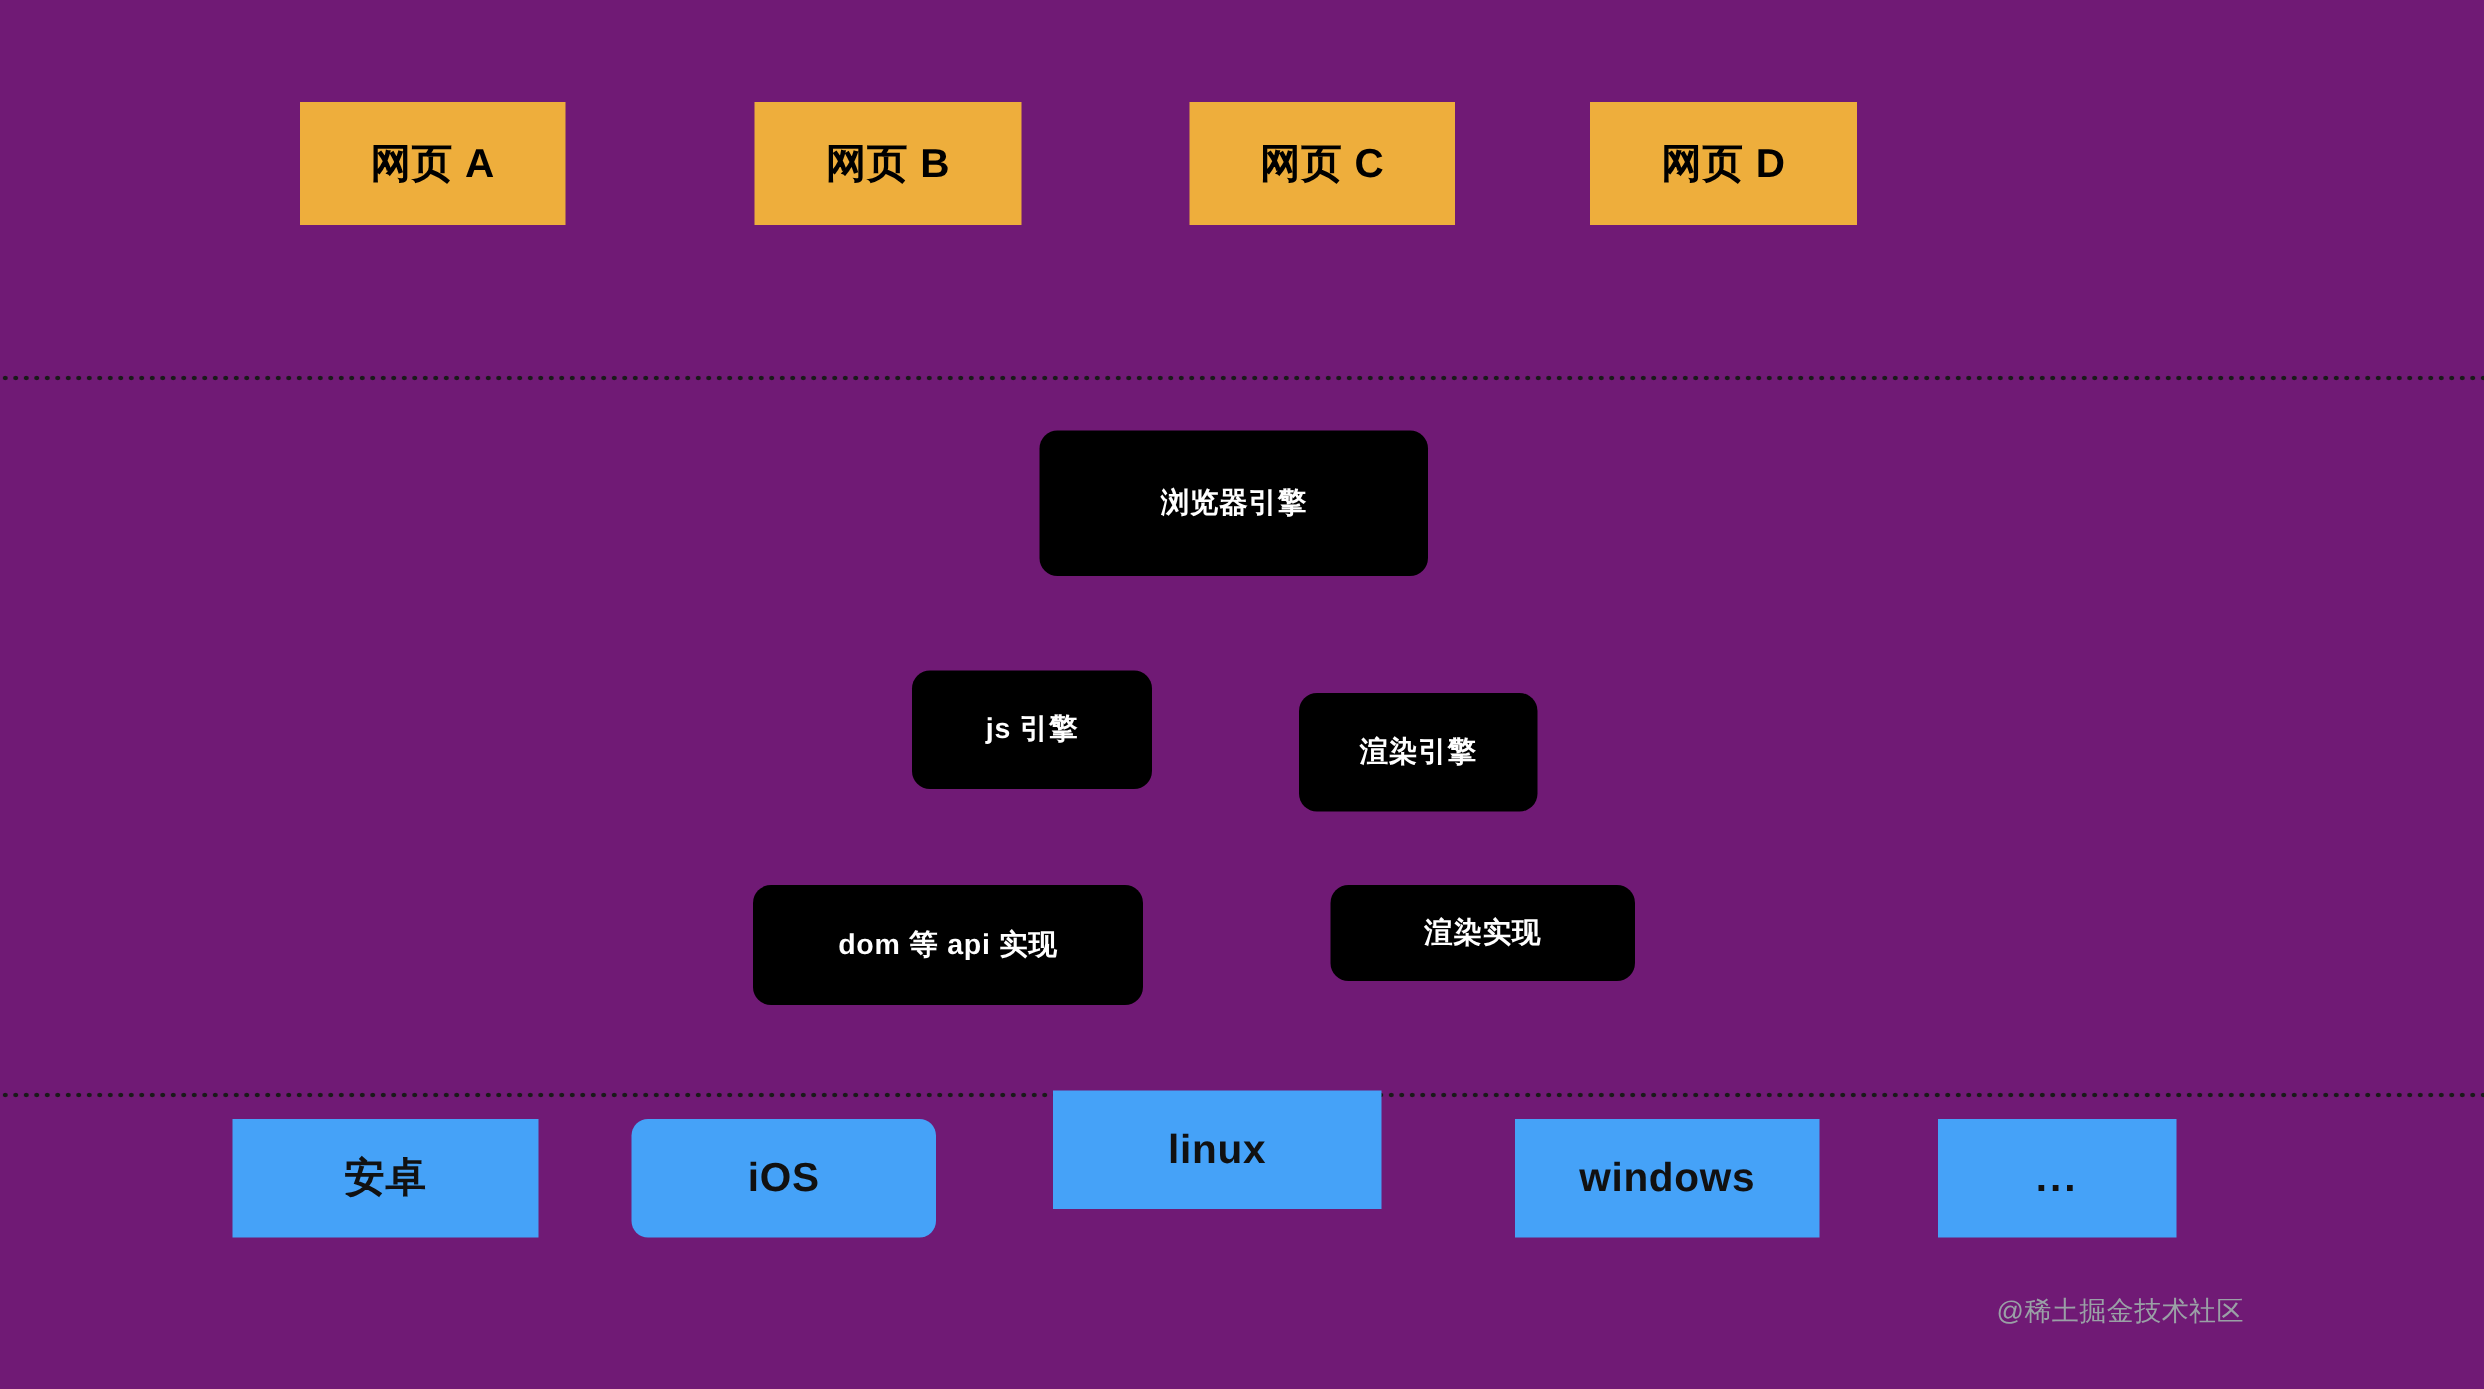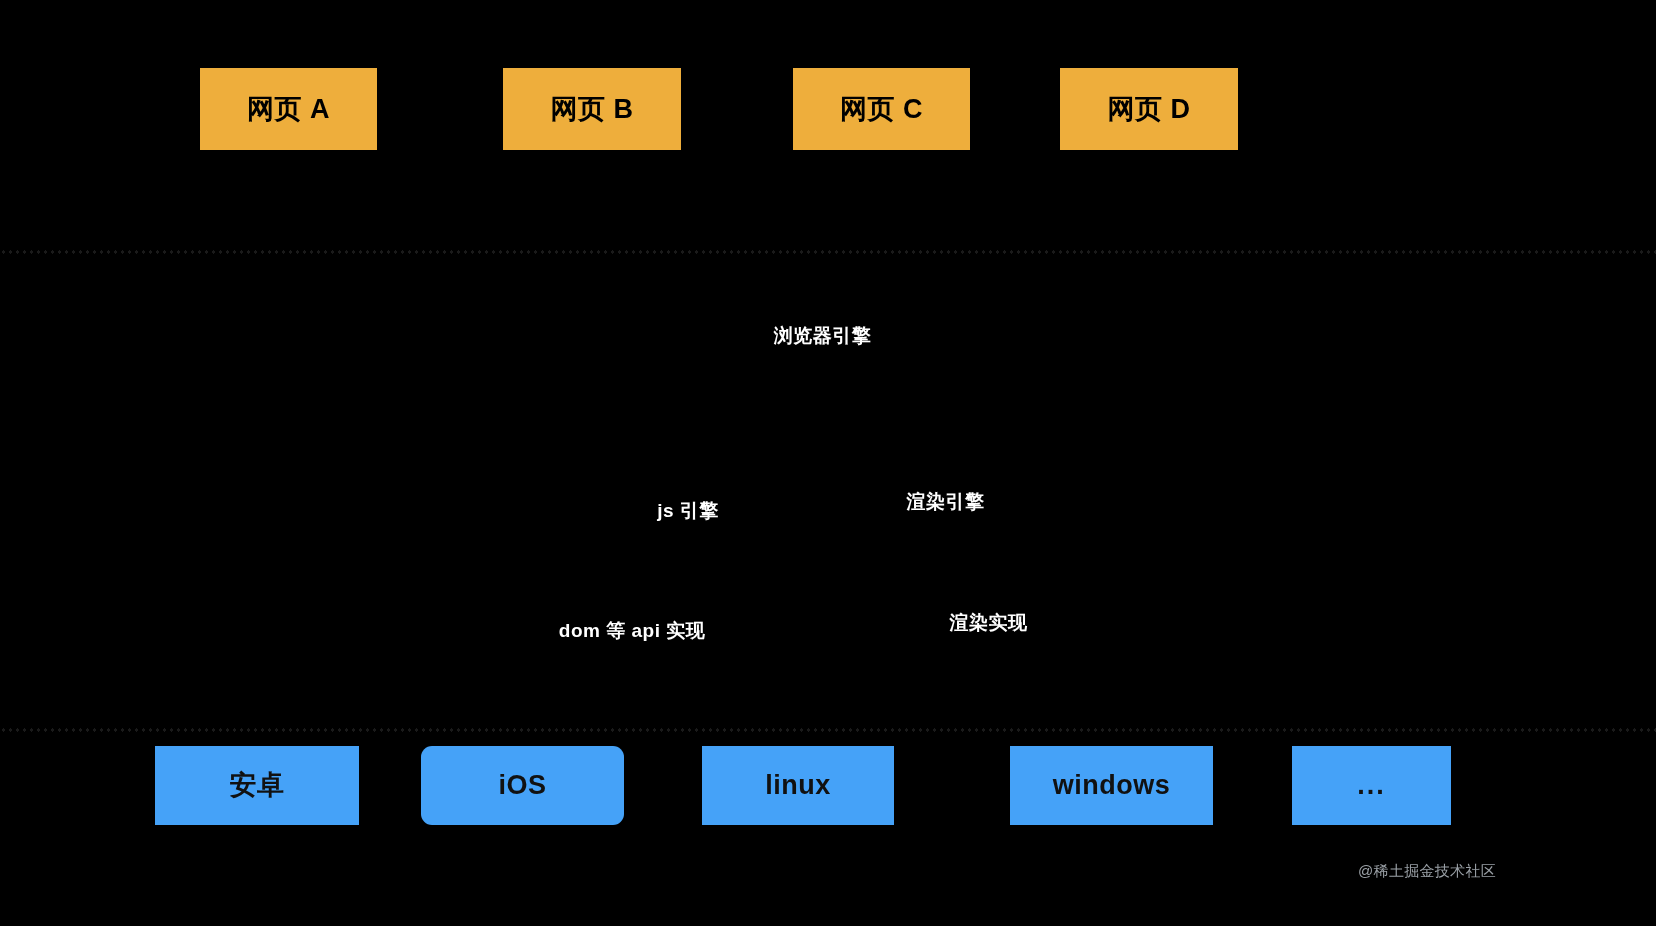--- a/index.html
+++ b/index.html
@@ -49,53 +49,53 @@
     left: 0;
     width: 1656px;
     height: 4px;
     background-image: radial-gradient(circle, #1a1a1a 1.5px, rgba(255,255,255,0) 1.7px);
     background-size: 7px 4px;
     background-repeat: repeat-x;
     background-position: 0 center;
   }
   .watermark {
     position: absolute;
-    font-size: 15px;
+    font-size: 18px;
     color: #9aa0a6;
     font-weight: 400;
     letter-spacing: 0.3px;
     white-space: nowrap;
   }
   .ellipsis-box {
     letter-spacing: 2px;
   }
 </style>
 </head>
 <body>
 
-<div id="canvas" style="background: #000000;">
+<div id="canvas" style="background: #701a75;">
 
   <div class="box page" style="left: 200px; top: 68px; width: 177px; height: 82px;">网页 A</div>
   <div class="box page" style="left: 793px; top: 68px; width: 177px; height: 82px;">网页 C</div>
   <div class="box page" style="left: 503px; top: 68px; width: 178px; height: 82px;">网页 B</div>
   <div class="box page" style="left: 1060px; top: 68px; width: 178px; height: 82px;">网页 D</div>
 
   <div class="divider" style="top: 250px;"></div>
 
   <div class="box engine" style="left: 693px; top: 287px; width: 259px; height: 97px;">浏览器引擎</div>
 
-  <div class="box engine" style="left: 608px; top: 447px; width: 160px; height: 79px; margin-top: 24px;">js 引擎</div>
+  <div class="box engine" style="left: 608px; top: 447px; width: 160px; height: 79px;">js 引擎</div>
   <div class="box engine" style="left: 866px; top: 462px; width: 159px; height: 79px;">渲染引擎</div>
 
   <div class="box engine" style="left: 502px; top: 590px; width: 260px; height: 80px; text-align: center;">dom 等 api 实现</div>
   <div class="box engine" style="left: 887px; top: 590px; width: 203px; height: 64px;">渲染实现</div>
 
   <div class="divider" style="top: 728px;"></div>
 
   <div class="box platform" style="left: 155px; top: 746px; width: 204px; height: 79px;">安卓</div>
   <div class="box platform" style="left: 421px; top: 746px; width: 203px; height: 79px; border-radius: 11px;">iOS</div>
-  <div class="box platform" style="left: 702px; top: 746px; width: 192px; height: 79px;">linux</div>
+  <div class="box platform" style="left: 702px; top: 727px; width: 219px; height: 79px;">linux</div>
   <div class="box platform" style="left: 1010px; top: 746px; width: 203px; height: 79px;">windows</div>
   <div class="box platform ellipsis-box" style="left: 1292px; top: 746px; width: 159px; height: 79px;">...</div>
 
   <div class="watermark" style="left: 1496px; top: 862px; transform: translateX(-100%);">@稀土掘金技术社区</div>
 
 </div>
 
 </body></html>

